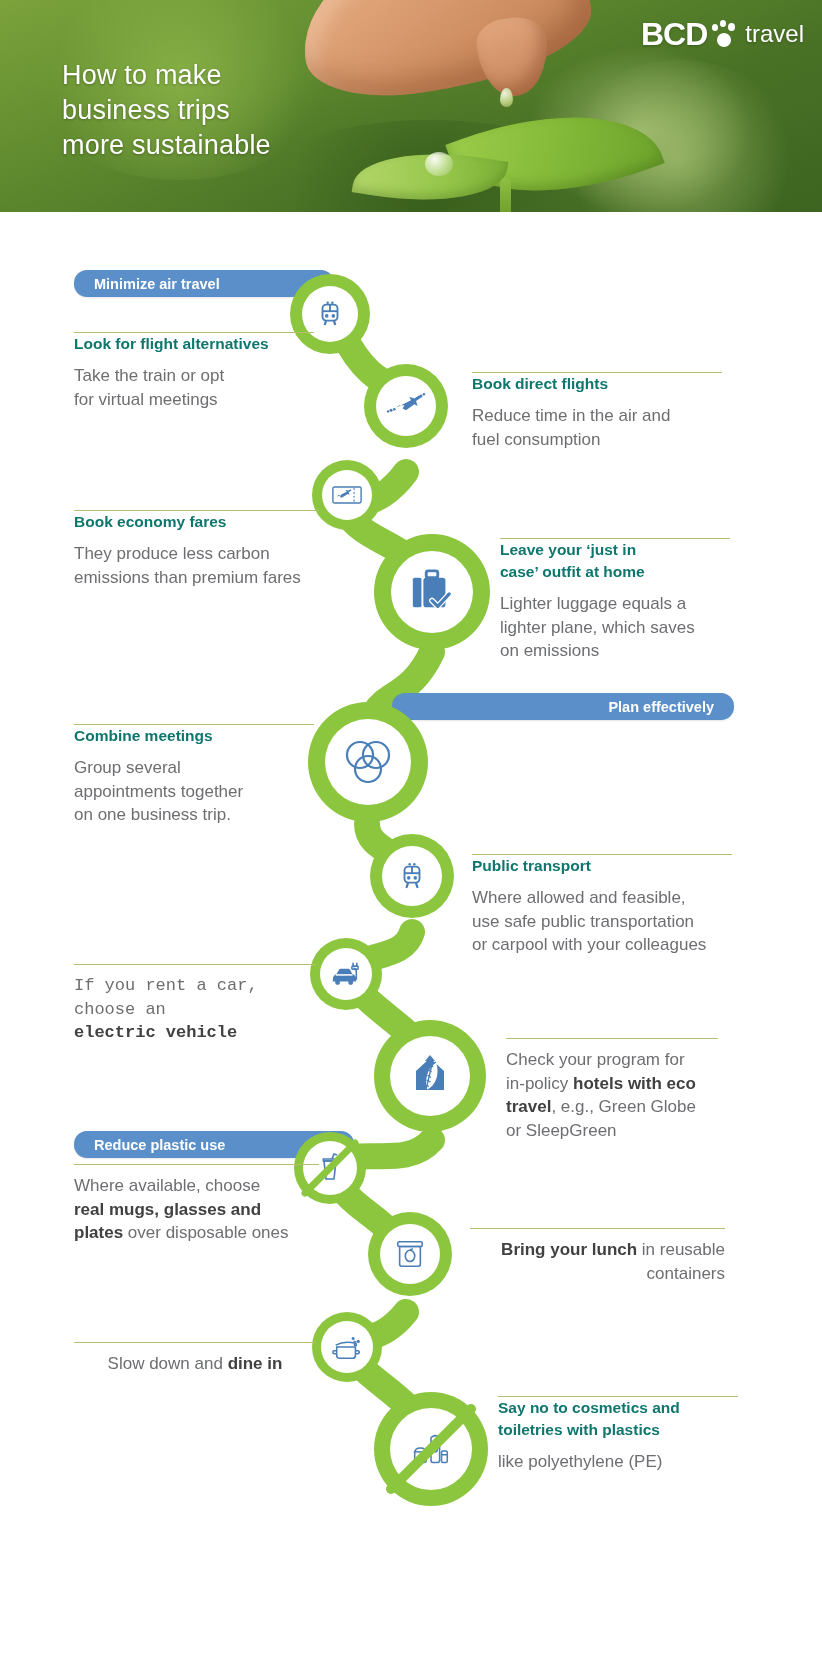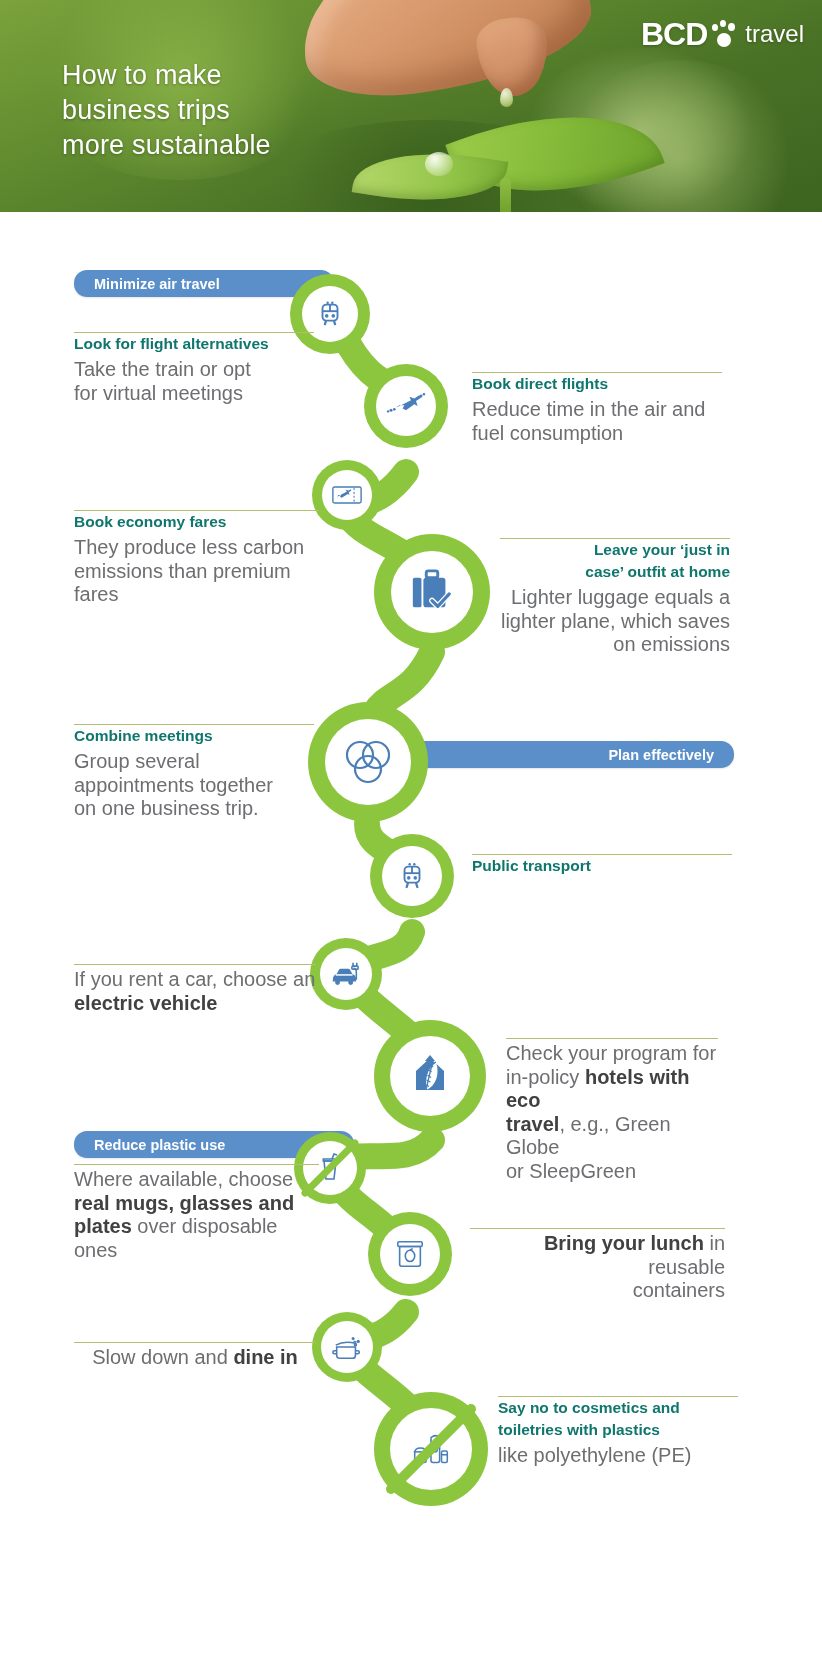--- a/index.html
+++ b/index.html
@@ -108,21 +108,21 @@
     color:#fff;font-size:14.5px;font-weight:bold;
     box-shadow:0 1px 2px rgba(0,0,0,.10);
   }
   .banner.left{padding-left:20px;justify-content:flex-start;}
   .banner.right{padding-right:20px;justify-content:flex-end;}
 
   
   .tb{position:absolute;}
   .tb .rule{height:1px;background:#b5bd72;width:100%;}
   .tb .body{
-    margin-top:3px;font-size:20px;line-height:23.5px;color:#6d6e71;
+    margin-top:9px;font-size:17px;line-height:23.5px;color:#6d6e71;
   }
   .tb .body b{color:#414042;font-weight:bold;}
   .tb .title{font-size:15.5px;line-height:22px;color:#0f766e;font-weight:bold;}
 </style>
 </head>
 <body>
 
 <div class="hero">
   <div class="hero-blur1"></div>
   <div class="hero-blur2"></div>
@@ -241,27 +241,27 @@
       <svg width="48" height="46" viewBox="0 0 50 48">
         <rect x="19" y="2" width="12" height="7" rx="2" fill="none" stroke="#4a7eb8" stroke-width="3"></rect>
         <rect x="5" y="9" width="9" height="31" rx="2" fill="#4a7eb8"></rect>
         <rect x="16" y="9" width="23" height="31" rx="3" fill="#4a7eb8"></rect>
         <path d="M25 33 l6 6 l12 -13" fill="none" stroke="#fff" stroke-width="6" stroke-linecap="round" stroke-linejoin="round"></path>
         <path d="M25 33 l6 6 l12 -13" fill="none" stroke="#4a7eb8" stroke-width="3.4" stroke-linecap="round" stroke-linejoin="round"></path>
       </svg>
     </div>
   </div>
 
-  <div class="tb" style="left:488px;top:326px;width:230px;text-align:right;">
+  <div class="tb" style="left:488px;top:326px;width:230px;text-align:left;">
     <div class="rule"></div>
     <div class="title">Leave your ‘just in<br>case’ outfit at home</div>
     <div class="body">Lighter luggage equals a<br>lighter plane, which saves<br>on emissions</div>
   </div>
 
-  <div class="banner right" style="left:380px;top:481px;width:322px;margin-top:48px;">
+  <div class="banner right" style="left:380px;top:481px;width:322px;">
     <span>Plan effectively</span>
   </div>
 
   <div class="node" style="left:296px;top:490px;width:120px;height:120px;">
     <div class="inner" style="width:86px;height:86px;">
       <svg width="56" height="56" viewBox="0 0 56 56">
         <g fill="none" stroke="#4a7eb8" stroke-width="2.2">
           <circle cx="20" cy="21" r="13"></circle>
           <circle cx="36" cy="21" r="13"></circle>
           <circle cx="28" cy="35" r="13"></circle>
@@ -292,20 +292,21 @@
           <rect x="10" y="24" width="2.4" height="6" rx="1" transform="rotate(18 11 26)"></rect>
           <rect x="19.6" y="24" width="2.4" height="6" rx="1" transform="rotate(-18 21 26)"></rect>
         </g>
       </svg>
     </div>
   </div>
 
   <div class="tb" style="left:460px;top:642px;width:260px;text-align:left;">
     <div class="rule"></div>
     <div class="title">Public transport</div>
+    <div class="body">Where allowed and feasible,<br>use safe public transportation<br>or carpool with your colleagues</div>
   </div>
 
   <div class="node" style="left:298px;top:726px;width:72px;height:72px;">
     <div class="inner" style="width:52px;height:52px;">
       <svg width="34" height="30" viewBox="0 0 36 32">
         <g fill="#4a7eb8">
           <path d="M4 22 q0 -5 4 -6 l2.5 -4.5 q0.6 -1.1 1.9 -1.1 h8 q1.3 0 1.9 1.1 l2.5 4.5 q4 1 4 6 v2 h-25 z"></path>
         </g>
         <path d="M7 17 h18" stroke="#fff" stroke-width="1.6"></path>
         <g fill="#4a7eb8">
@@ -314,21 +315,21 @@
           </g>
         <g fill="none" stroke="#4a7eb8" stroke-width="1.7">
           <path d="M29 22 v-9 a3 3 0 0 0 -3 -3"></path>
           <path d="M25.5 4 v4 M29.5 4 v4"></path>
           <rect x="24.3" y="7.6" width="6.6" height="3.4" rx="1"></rect>
         </g>
       </svg>
     </div>
   </div>
 
-  <div class="tb" style="left:62px;top:752px;width:242px;text-align:left;">
+  <div class="tb" style="left:62px;top:752px;width:242px;text-align:left;font-family:Liberation Mono, monospace;">
     <div class="rule"></div>
     <div class="body">If you rent a car, choose an<br><b>electric vehicle</b></div>
   </div>
 
   <div class="node" style="left:362px;top:808px;width:112px;height:112px;">
     <div class="inner" style="width:80px;height:80px;">
       <svg width="48" height="48" viewBox="0 0 48 48">
         <path d="M24 6 L38 19 v19 h-28 v-19 z" fill="#4a7eb8"></path>
         <path d="M24 3 l5 6 h-10 z" fill="#4a7eb8"></path>
         <path d="M30 10 C22 15 18 24 20 38 C30 34 34 22 30 10 Z" fill="#fff"></path>

